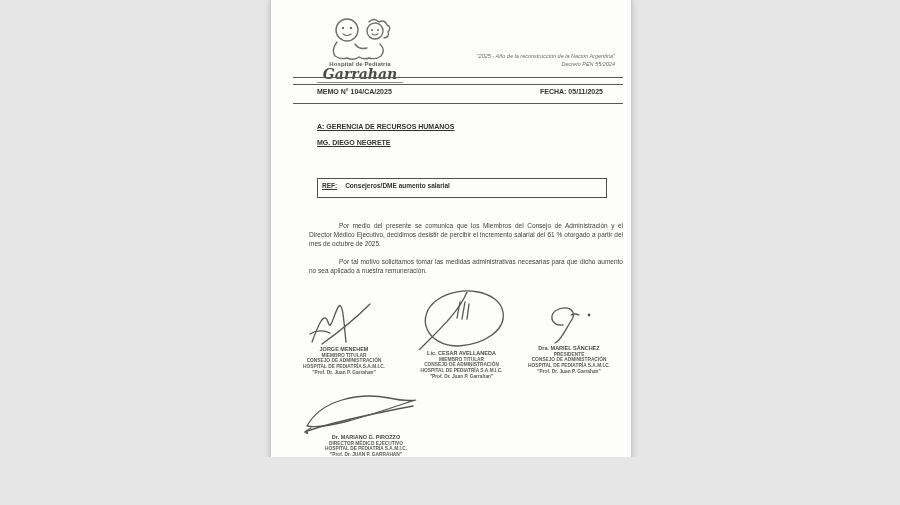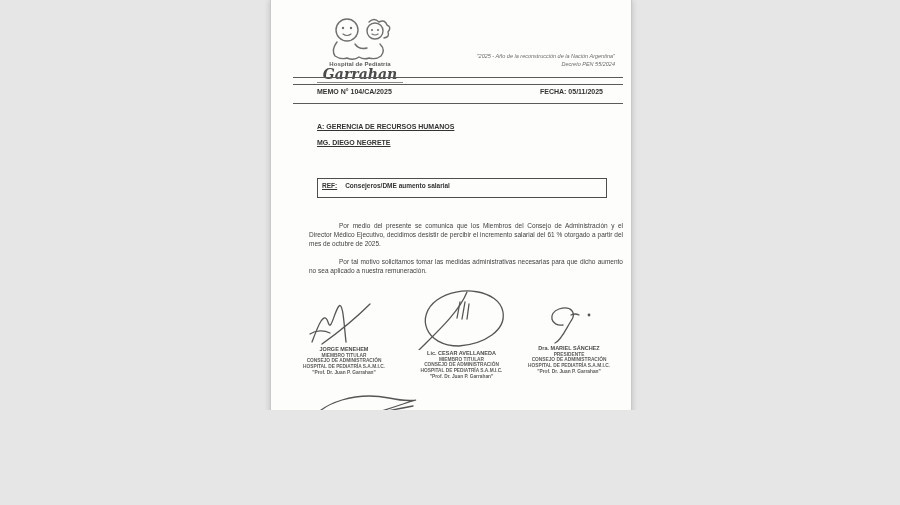--- a/index.html
+++ b/index.html
@@ -1,16 +1,16 @@
 <!DOCTYPE html>
 <html><head>
 <meta charset="utf-8">
 <style>
   html,body{margin:0;padding:0;background:#e6e6e6;}
-  .stage{position:relative;width:900px;height:410px;overflow:hidden;
+  .stage{position:relative;width:900px;height:457px;overflow:hidden;
          font-family:"Liberation Sans",sans-serif;background:#e6e6e6;}
   .paper{position:absolute;left:270px;top:0;width:360px;height:505px;background:#fdfdfc;
          border-left:1px solid #c9c9c9;border-right:1px solid #c9c9c9;
          box-shadow:0 0 6px rgba(0,0,0,.18);color:#3a3a3a;}
   
   .logo{position:absolute;left:46px;top:16px;width:86px;text-align:center;}
   .logo svg{display:block;margin:0 auto;}
   .org-name{font-size:6px;font-weight:bold;color:#5a5a5a;letter-spacing:.1px;margin-top:1px;}
   .org-script{font-family:"DejaVu Serif",serif;font-style:italic;font-size:14px;font-weight:bold;
               color:#4a4a4a;line-height:14px;border-bottom:1px solid #8a8a8a;padding:0 2px 1px;}

